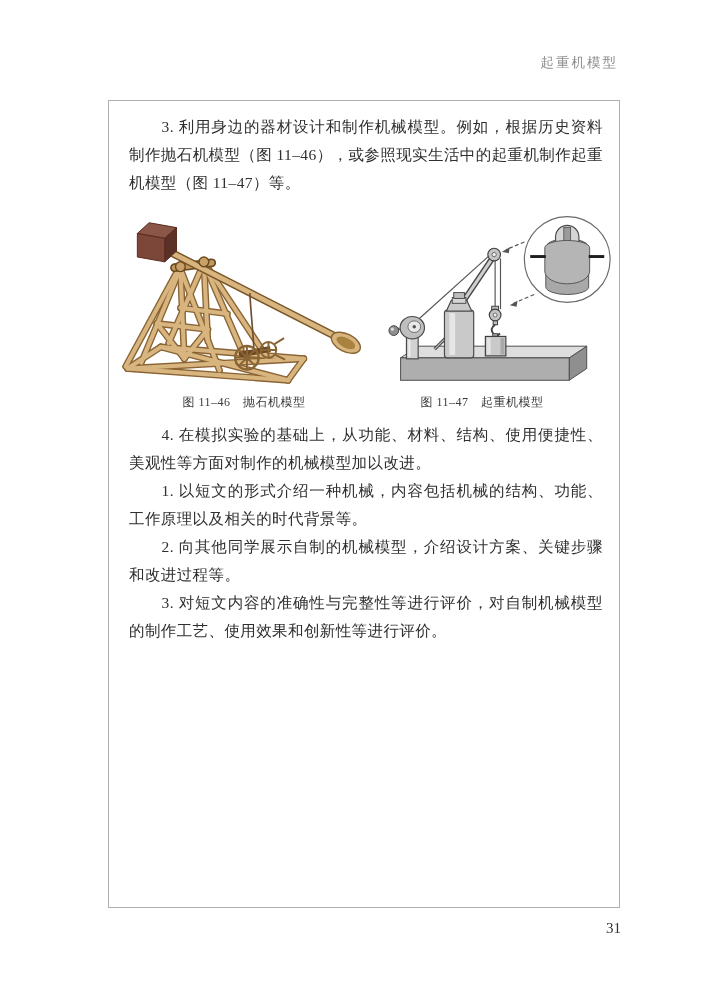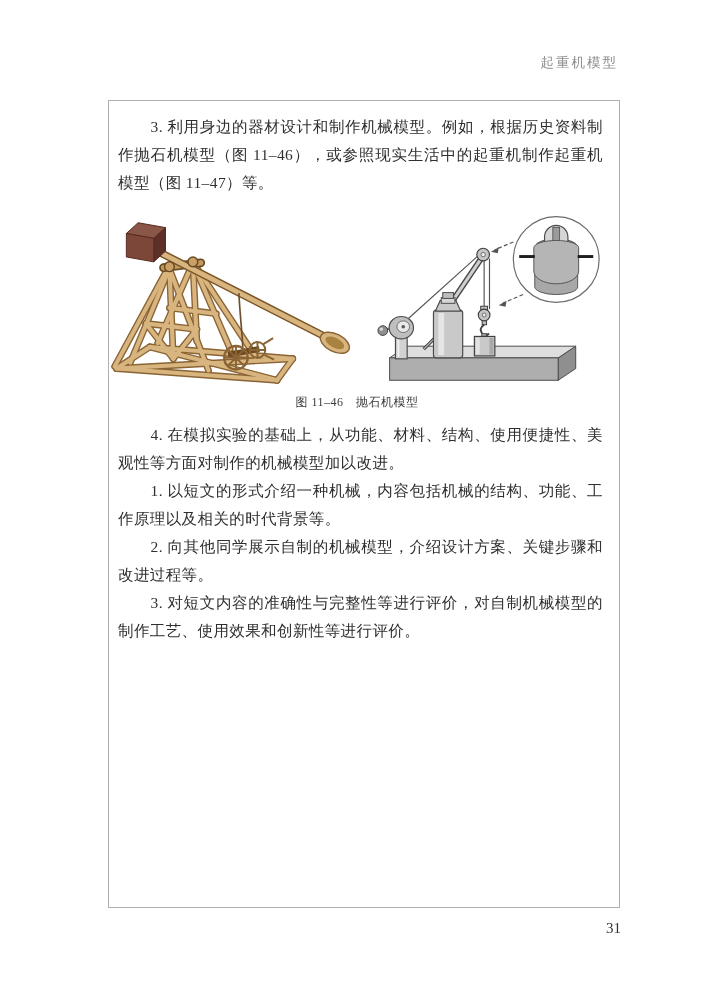--- a/index.html
+++ b/index.html
@@ -8,35 +8,35 @@
     font-family:"Liberation Serif",serif;overflow:hidden;
   }
   .running-head{
     position:absolute;top:54px;right:85px;
     font-family:"Liberation Sans",sans-serif;
     font-size:13.5px;color:#8d8d8d;letter-spacing:2px;
   }
   .content-box{
     position:absolute;left:108px;top:100px;width:512px;height:808px;
     border:1px solid #b0b0b0;box-sizing:border-box;
-    padding:11px 16px 0 9px;
+    padding:11px 16px 0 20px;
   }
   .para{
     margin:0;font-size:15.5px;line-height:28px;color:#2f2f2f;
     text-align:justify;text-indent:2.1em;letter-spacing:0.4px;
   }
   .para-step3{margin-top:1px;}
   .figure-row{
     display:flex;justify-content:space-between;align-items:flex-end;
     width:494px;margin:4px 0 0 -8px;
   }
   .fig-trebuchet{width:246px;}
   .fig-crane{width:230px;}
   .caption-row{
-    display:flex;justify-content:center;
+    display:flex;justify-content:flex-start;
     width:494px;margin:3px 0 11px -8px;
   }
   .caption{
     font-size:12px;line-height:16px;color:#3a3a3a;text-align:center;
     letter-spacing:0.5px;
   }
   .caption-trebuchet{width:246px;}
   .caption-crane{width:230px;}
   .para-step4{margin-top:6px;}
   .section-heading{
@@ -217,20 +217,21 @@
           <polygon points="117,52 125,47.5 124,53.5" stroke="none"></polygon>
           <line x1="150" y1="96" x2="129" y2="105" stroke-dasharray="4 2.5"></line>
           <polygon points="125,107 133,102.5 132,108.5" stroke="none"></polygon>
         </g>
       </svg>
     </div>
   </div>
 
   <div class="caption-row">
     <div class="caption caption-trebuchet">图 11–46　抛石机模型</div>
+    <div class="caption caption-crane">图 11–47　起重机模型</div>
   </div>
 
   <p class="para para-step4">4. 在模拟实验的基础上，从功能、材料、结构、使用便捷性、美观性等方面对制作的机械模型加以改进。</p>
 
 
   <p class="para">1. 以短文的形式介绍一种机械，内容包括机械的结构、功能、工作原理以及相关的时代背景等。</p>
   <p class="para">2. 向其他同学展示自制的机械模型，介绍设计方案、关键步骤和改进过程等。</p>
   <p class="para">3. 对短文内容的准确性与完整性等进行评价，对自制机械模型的制作工艺、使用效果和创新性等进行评价。</p>
 
 </div>

